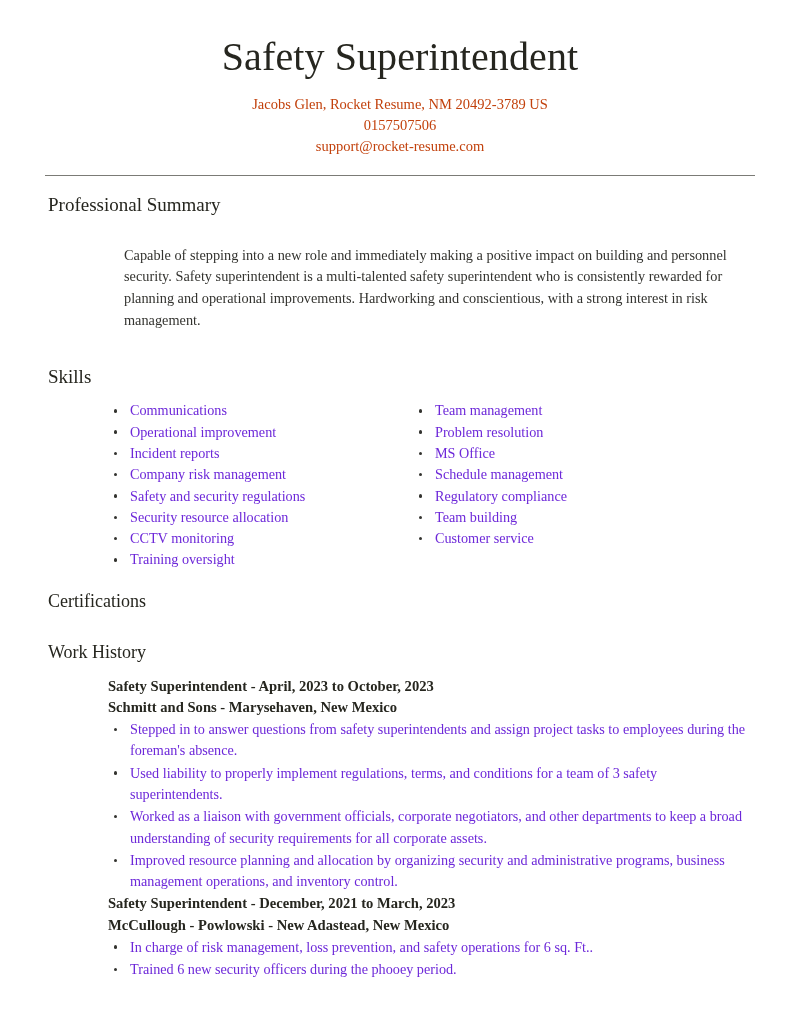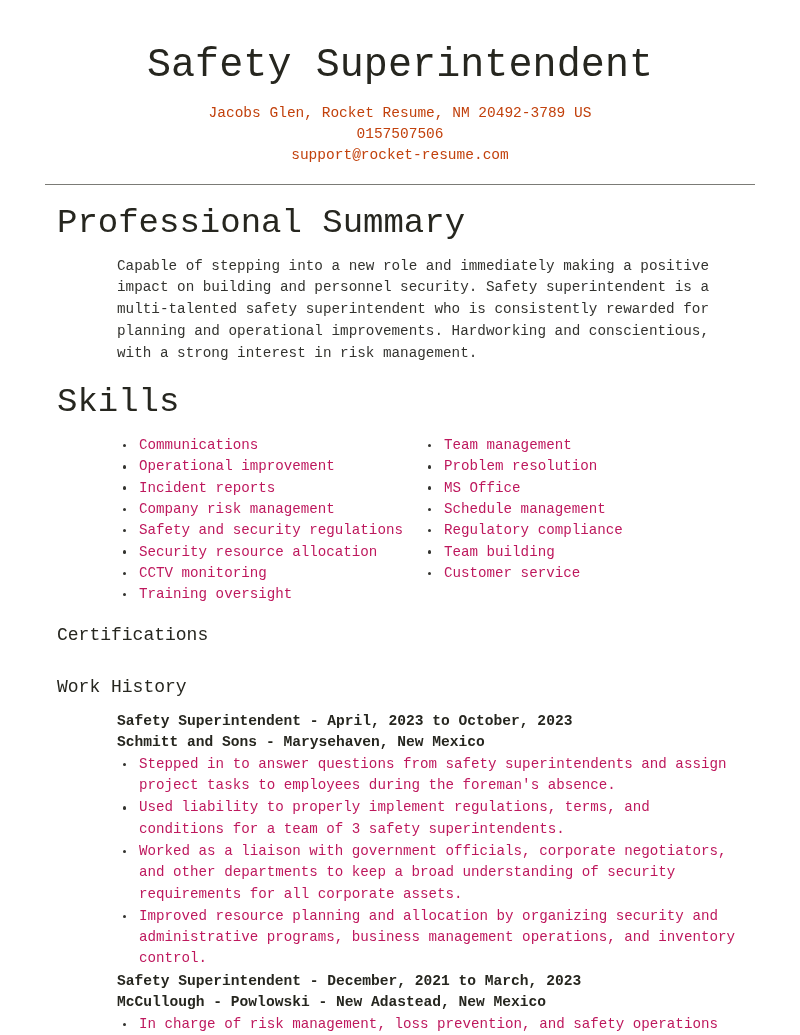--- a/index.html
+++ b/index.html
@@ -13,23 +13,22 @@
     overflow: hidden;
     font-family: "Liberation Serif", "DejaVu Serif", serif;
     color: #33332f;
     -webkit-font-smoothing: antialiased;
   }
 
   .page {
     position: relative;
     width: 800px;
     height: 869px;
-    padding: 12px;
-    box-sizing: border-box;
-    font-family: Liberation Mono, monospace;
+    padding: 3px;
+    box-sizing: border-box;
   }
 
   
   .header {
     text-align: center;
     padding-top: 32px;
   }
   .resume-title {
     font-size: 40px;
     font-weight: 400;
@@ -51,56 +50,56 @@
     border: 0;
     border-top: 1px solid #7b7b76;
   }
 
   
   .section {
     padding: 0 45px;
     box-sizing: border-box;
   }
   .section-heading {
-    font-size: 34px;
+    font-size: 19px;
     font-weight: 400;
     color: #26261f;
     line-height: 1.2;
     margin: 0;
   }
   .section-heading.lg {
     font-size: 18px;
   }
 
   .section-body {
     padding-left: 60px;
     box-sizing: border-box;
   }
 
   .summary-text {
     font-size: 14.3px;
     line-height: 1.52;
     color: #33332f;
-    margin: 0;
+    margin: 16px;
     max-width: 625px;
     text-align: left;
   }
 
   
   ul.bullets {
     list-style: none;
     margin: 0;
     padding: 0;
   }
   ul.bullets > li {
     position: relative;
     padding-left: 22px;
     font-size: 14.2px;
     line-height: 1.5;
-    color: #be185d;
+    color: #6d28d9;
   }
   ul.bullets > li::before {
     content: "";
     position: absolute;
     left: 6px;
     top: 0.62em;
     width: 3.4px;
     height: 3.4px;
     border-radius: 50%;
     background: #33332f;

